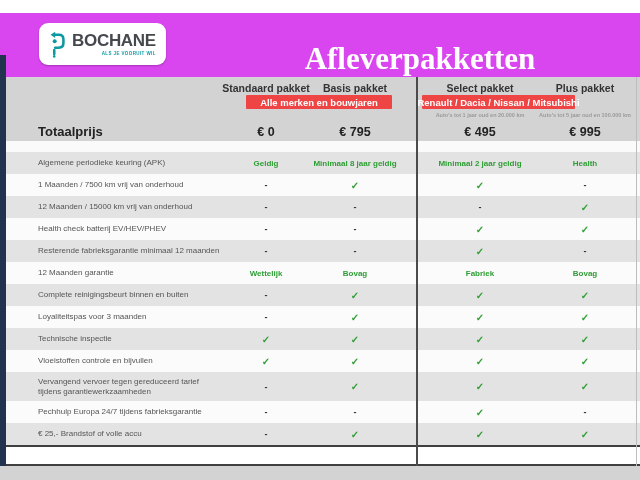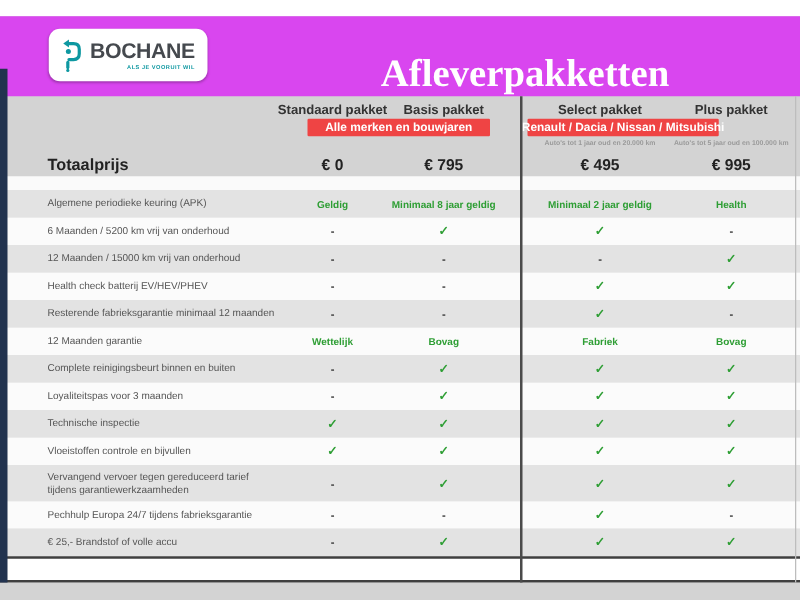--- a/index.html
+++ b/index.html
@@ -129,21 +129,21 @@
         </div>
         <div class="c v gap"></div>
         <div class="c v select">
           <span class="gval">Minimaal 2 jaar geldig</span>
         </div>
         <div class="c v plus">
           <span class="gval">Health</span>
         </div>
       </div>
       <div class="row trow">
-        <div class="c label flab">6 Maanden / 5200 km vrij van onderhoud</div>
+        <div class="c label flab">1 Maanden / 7500 km vrij van onderhoud</div>
         <div class="c v std">
           <span class="dash">-</span>
         </div>
         <div class="c v basis">
           <span class="check">✓</span>
         </div>
         <div class="c v gap"></div>
         <div class="c v select">
           <span class="check">✓</span>
         </div>

